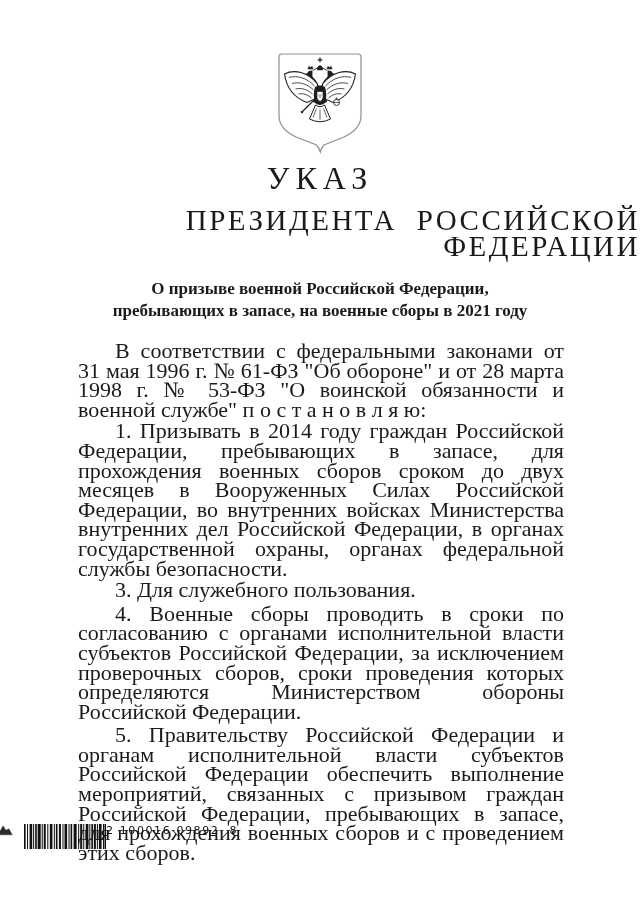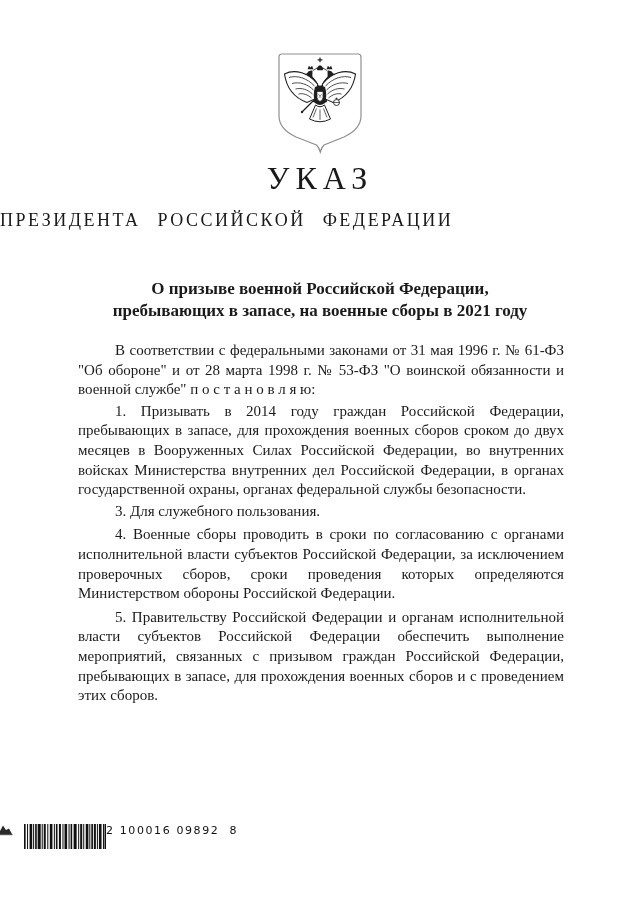--- a/index.html
+++ b/index.html
@@ -18,33 +18,33 @@
   .emblem svg{display:block;width:100%;height:100%;}
   .doc-title{
     position:absolute;top:160px;left:0;width:100%;
     text-align:center;
     font-size:32px;line-height:36px;
     letter-spacing:6px;
     font-weight:normal;margin:0;
   }
   .issuer{
     position:absolute;top:207px;left:0;width:100%;
-    text-align:left;
-    font-size:18px;line-height:26px;
+    text-align:right;
+    font-size:29px;line-height:26px;
     letter-spacing:2.5px;word-spacing:10px;
   }
   .subject{
     position:absolute;top:278px;left:0;width:100%;
     text-align:center;
     font-weight:bold;
     font-size:17px;line-height:22px;
   }
   .body-text{
     position:absolute;top:341px;left:78px;width:486px;
-    font-size:15px;line-height:19.6px;
+    font-size:22px;line-height:19.6px;
     text-align:justify;
     text-align-last:left;
   }
   .body-text p{
     margin:0;
     text-indent:37px;
   }
   .body-text p.sp-small{margin-top:2px;}
   .body-text p.sp-med{margin-top:4px;}
   .barcode-block{

